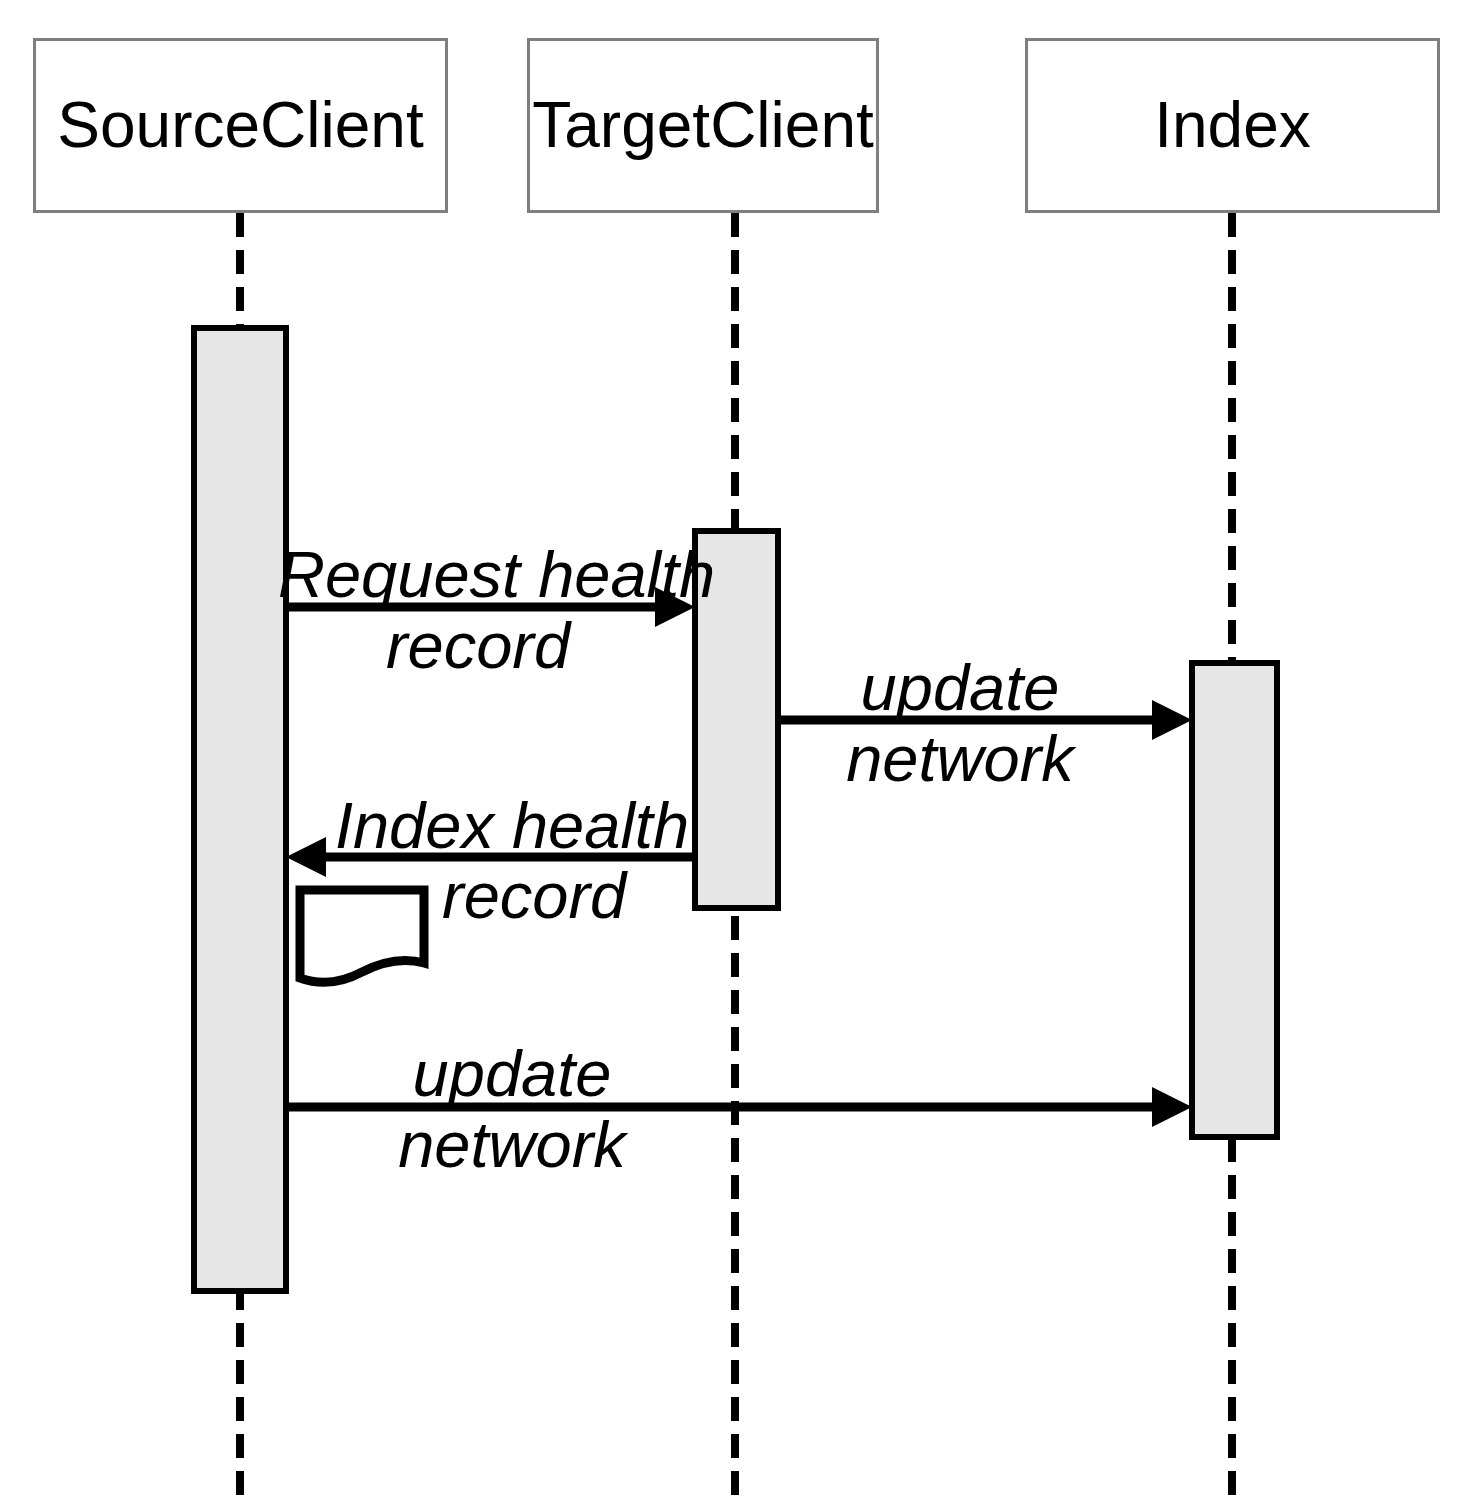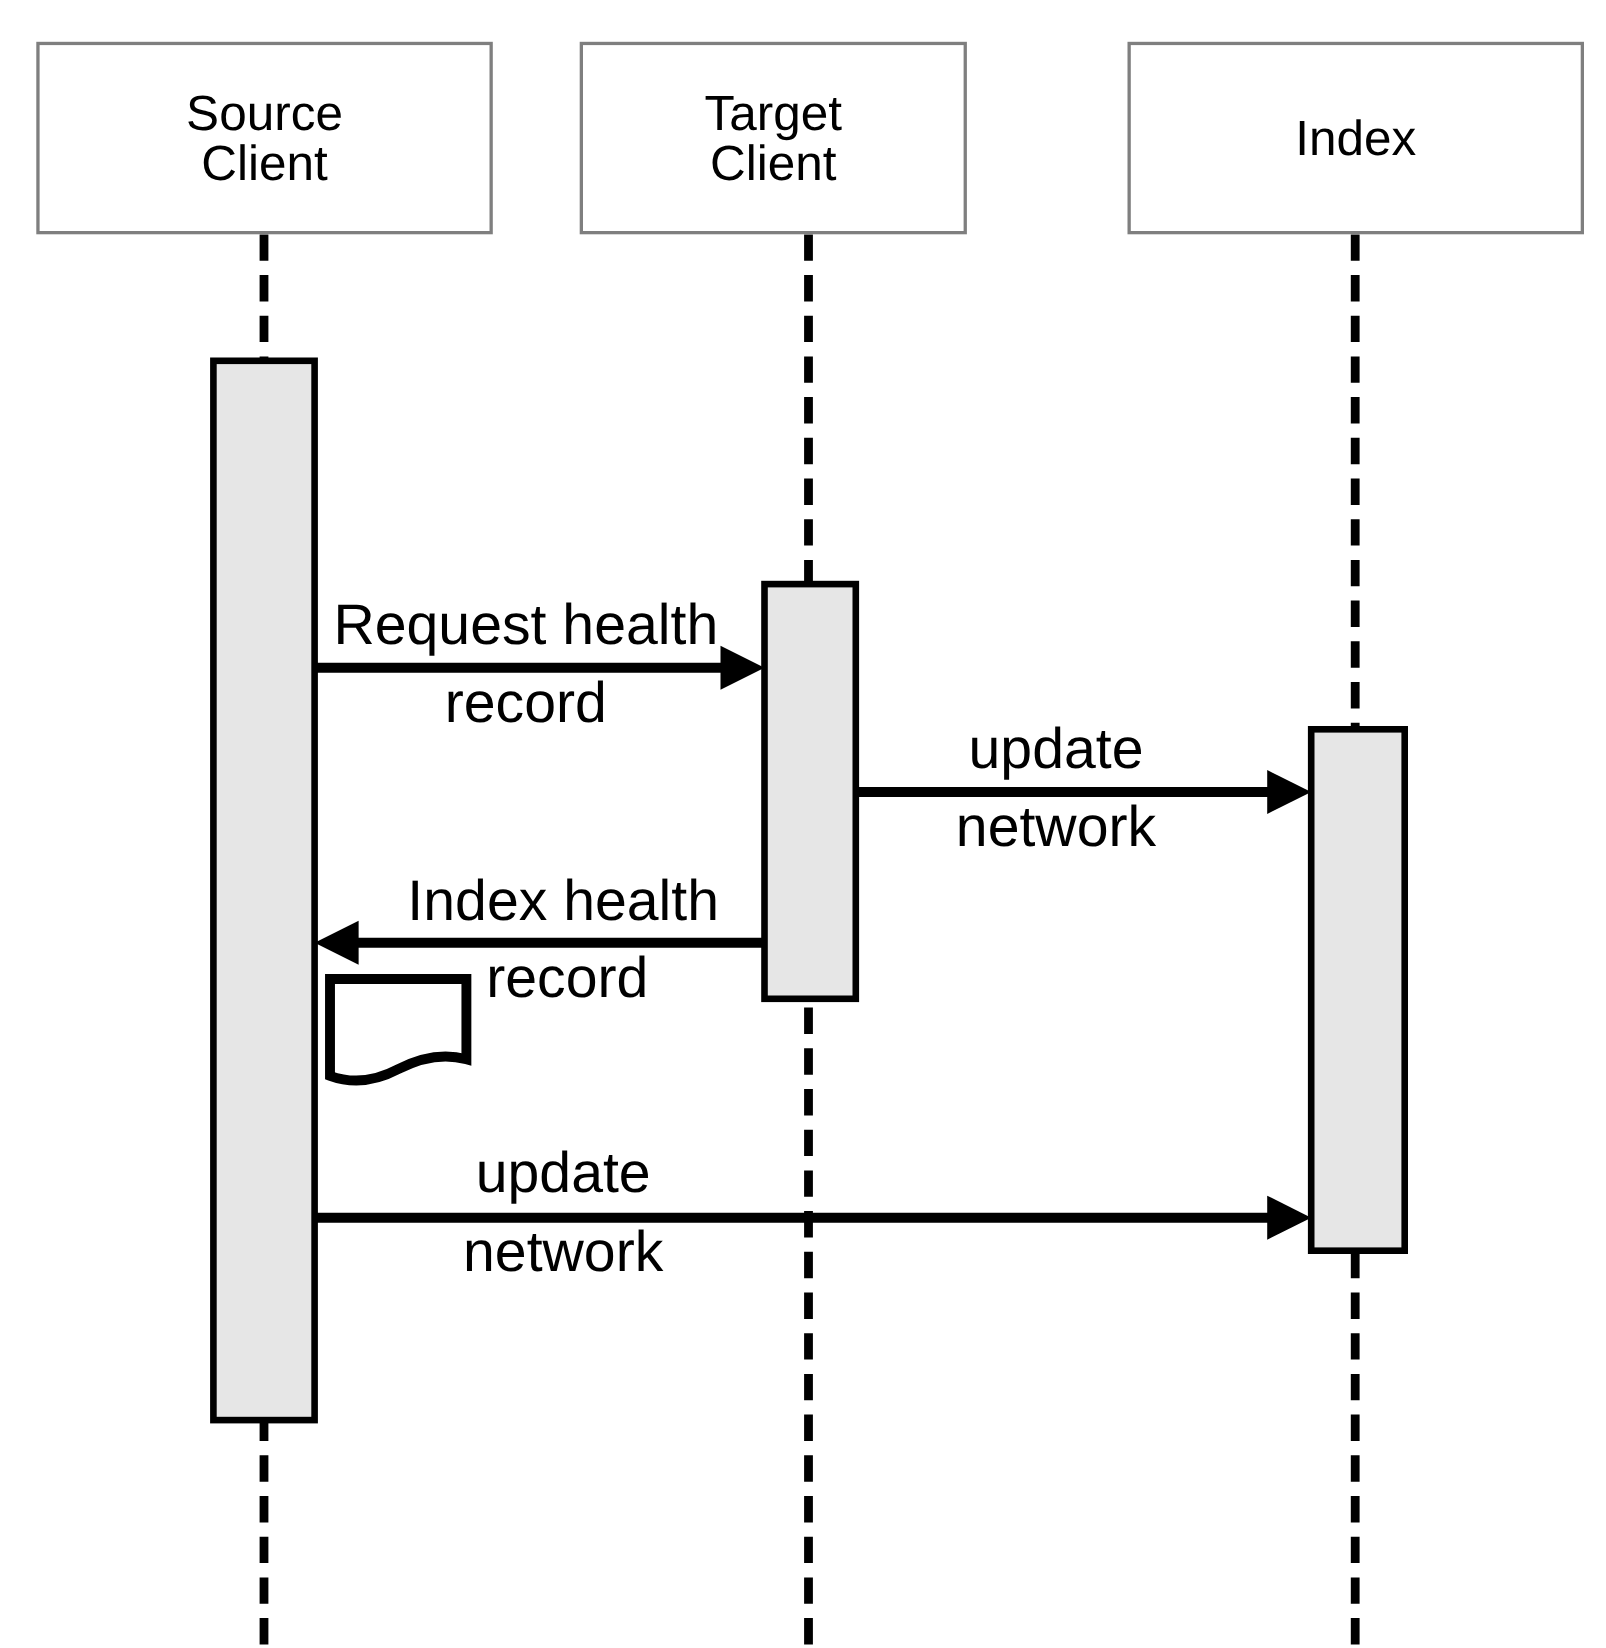--- a/index.html
+++ b/index.html
@@ -21,40 +21,41 @@
     position: absolute;
     left: 0;
     top: 0;
   }
   .lifeline-box {
     position: absolute;
     box-sizing: border-box;
     border: 3px solid #7f7f7f;
     background: #ffffff;
     display: flex;
-    flex-direction: column;
+    flex-direction: row;
     align-items: center;
     justify-content: center;
     line-height: 1.02;
     color: #000000;
-    font-size: 45px;
+    font-size: 64px;
     font-family: "Liberation Sans", sans-serif;
   }
   .lifeline-box .ln {
     display: block;
     white-space: nowrap;
   }
   .msg-label {
     position: absolute;
     color: #000000;
-    font-size: 52px;
+    font-size: 65px;
     font-family: "Liberation Sans", sans-serif;
     line-height: 1.0;
     white-space: nowrap;
     text-align: center;
+    font-style: italic;
   }
   .msg-label .ln {
     display: block;
   }
 </style>
 </head>
 <body>
 
 <div id="stage">
 

